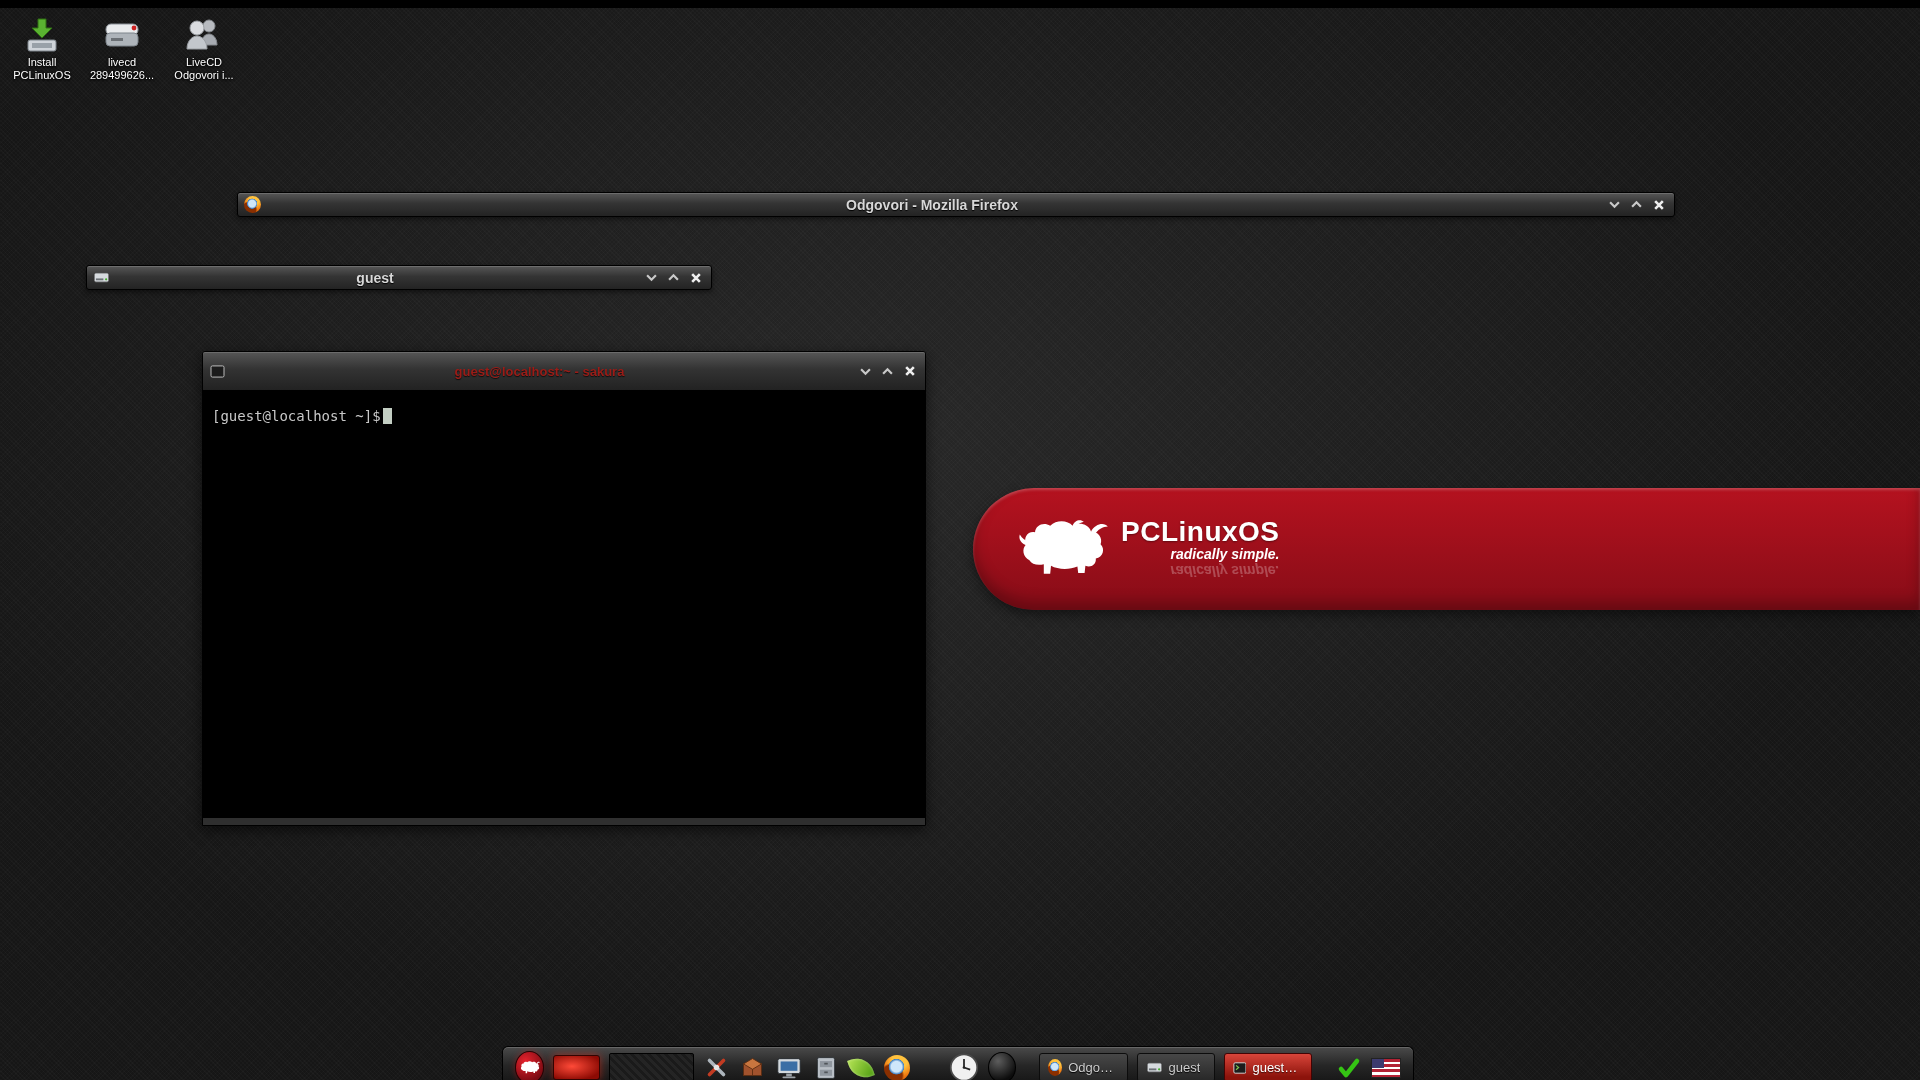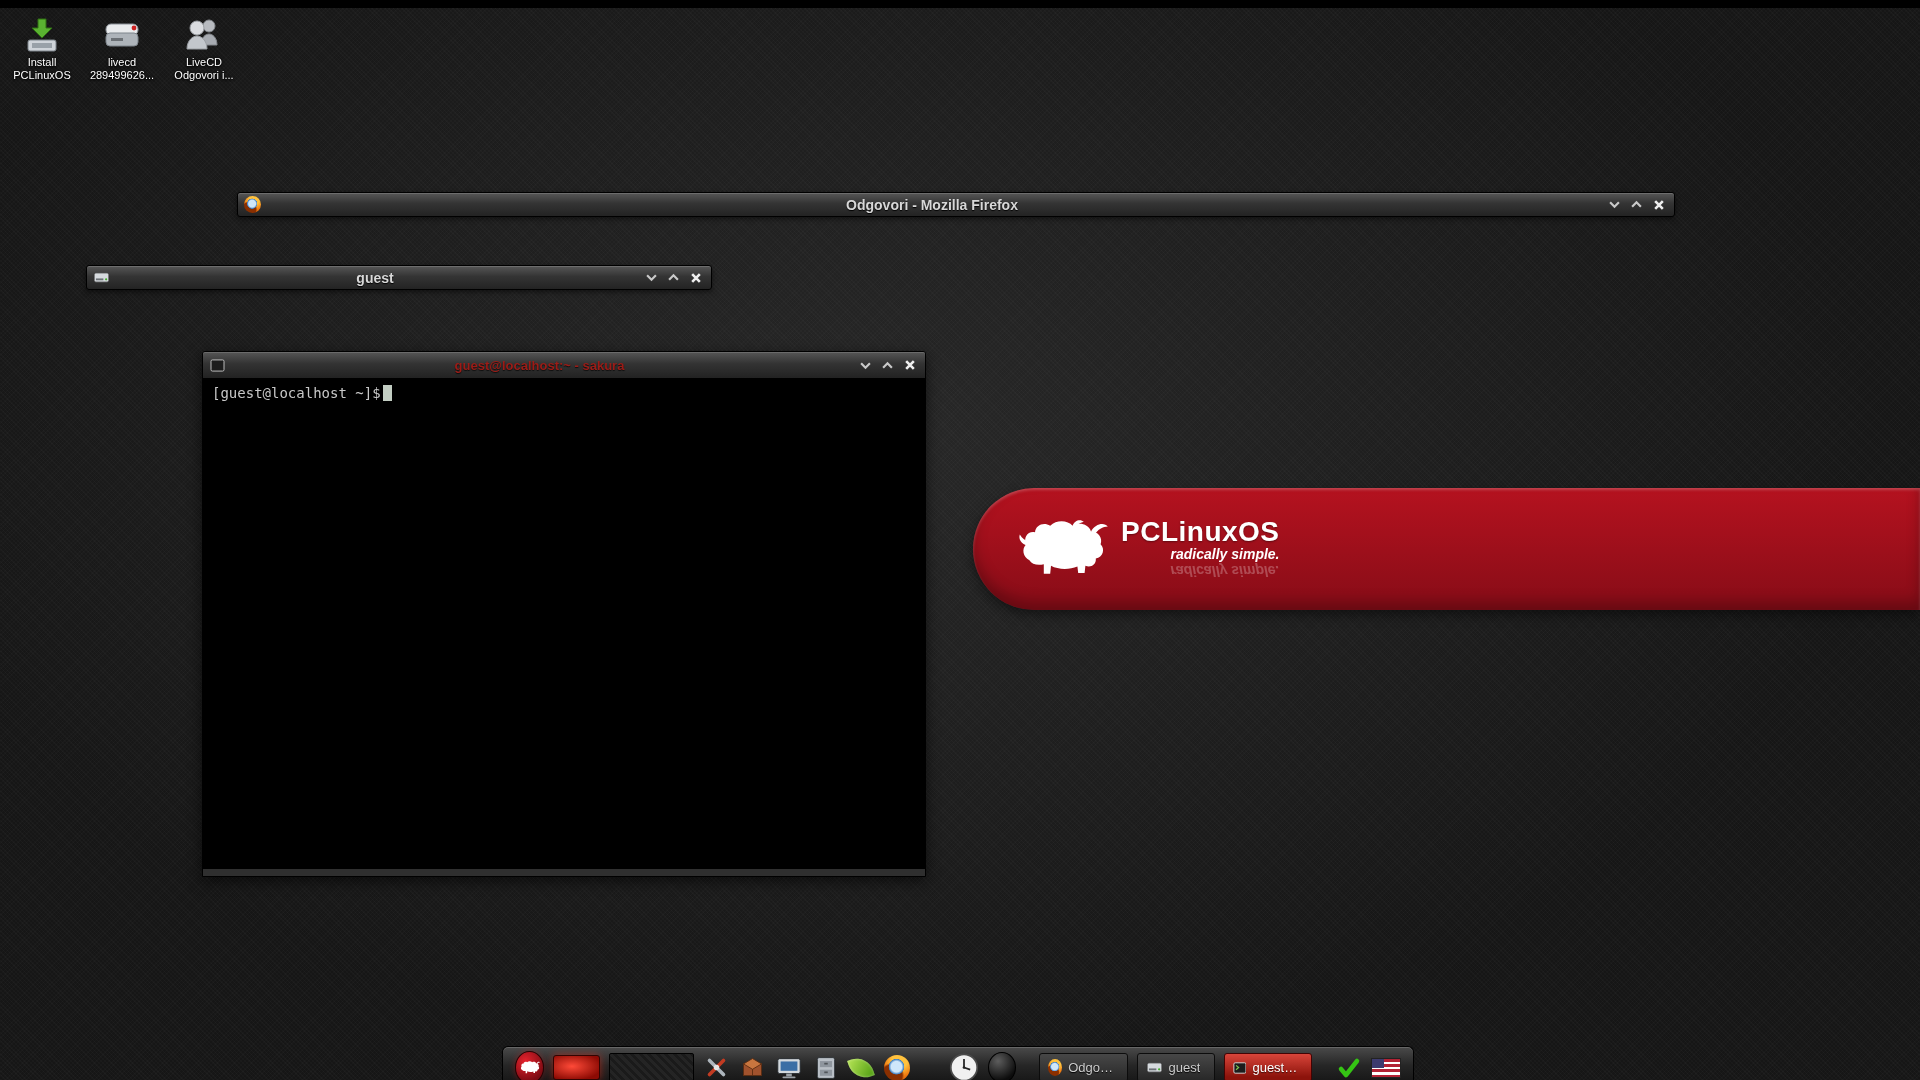--- a/index.html
+++ b/index.html
@@ -31,28 +31,28 @@
   .controls{display:flex;align-items:center;gap:11px;margin:0 9px 0 6px;}
   .ctrl{display:flex;align-items:center;cursor:pointer;}
 
   
   .terminal{
     position:absolute;left:202px;top:343px;width:722px;
     border:1px solid #000;border-radius:3px 3px 0 0;
     box-shadow:0 4px 14px rgba(0,0,0,0.6);
   }
   .term-titlebar{
-    height:26px;border-radius:2px 2px 0 0;
+    height:38px;border-radius:2px 2px 0 0;
     background:linear-gradient(#565656,#333 45%,#222);
     box-shadow:inset 0 1px 0 rgba(255,255,255,0.13);
     display:flex;align-items:center;
   }
   .term-titlebar .title{flex:1;text-align:center;font-weight:bold;font-size:13px;color:var(--terminal_title_red,#9b1c17);text-shadow:0 1px 1px rgba(0,0,0,0.7);}
   .term-body{
-    height:490px;background:#000;padding:7px 9px;box-sizing:border-box;
+    height:427px;background:#000;padding:18px 9px;box-sizing:border-box;
     font-family:"DejaVu Sans Mono",monospace;font-size:14px;color:#c8c8c8;cursor:text;
   }
   .cursor{display:inline-block;width:9px;height:16px;background:#c3cec3;vertical-align:text-bottom;margin-left:2px;}
   .term-foot{height:7px;background:#2f2f2f;border-top:1px solid #000;}
 
   
   .banner{
     position:absolute;top:480px;left:973px;right:0;height:122px;
     border-radius:62px 0 0 62px;
     background:linear-gradient(var(--banner_red,#b5121f), #8c0d18 88%);

